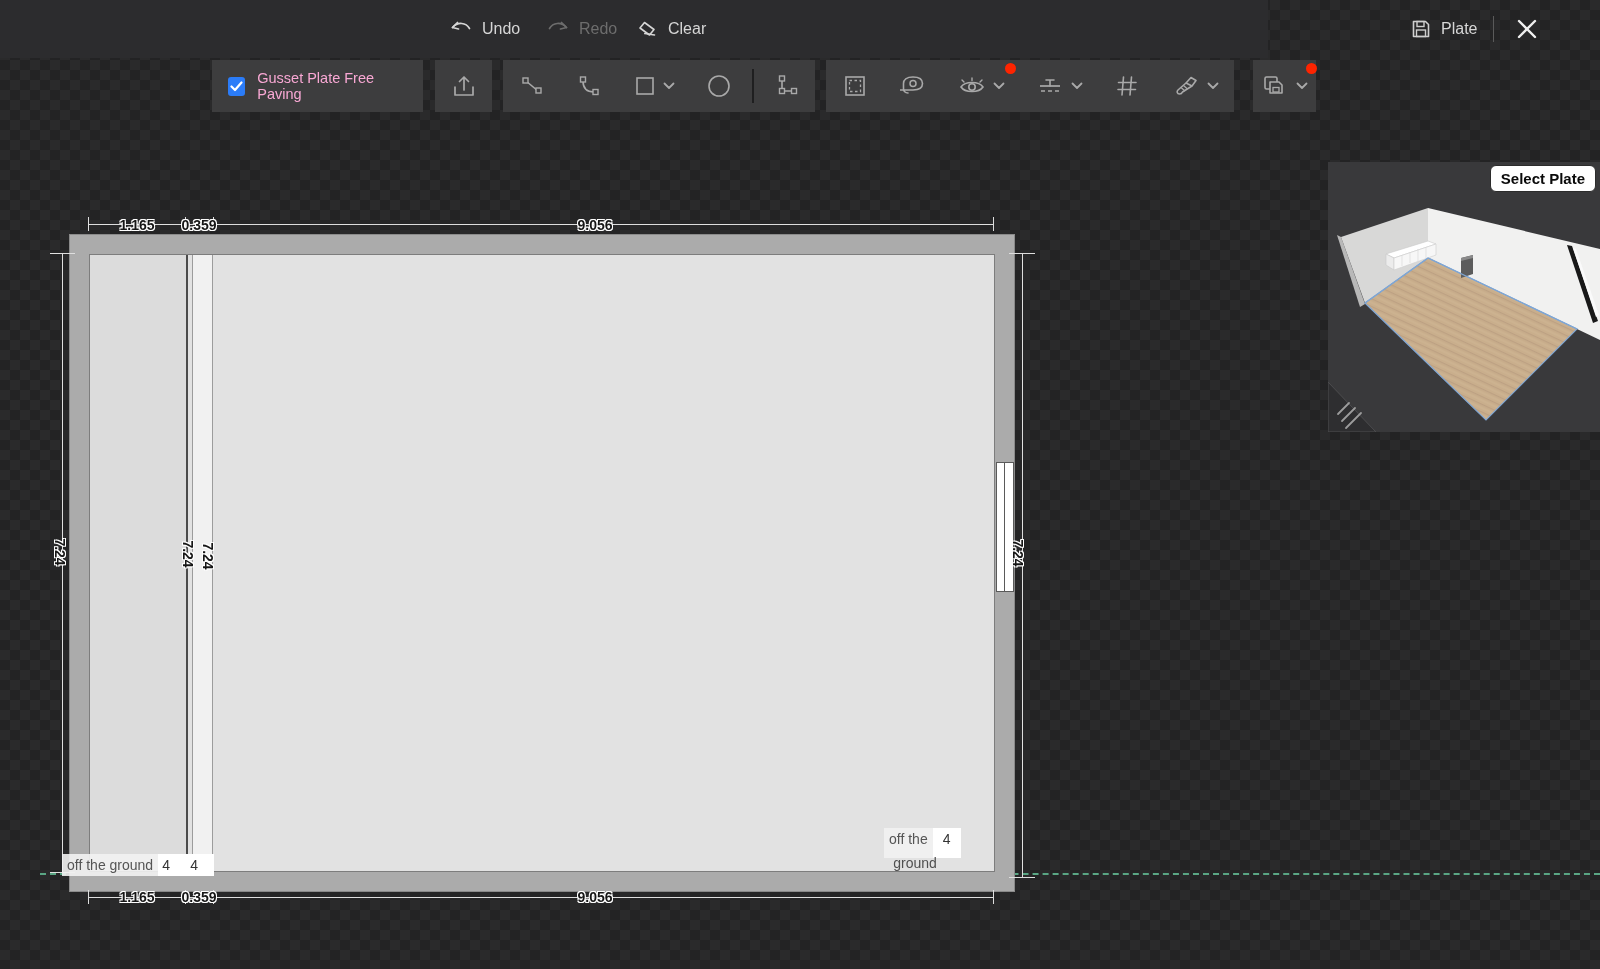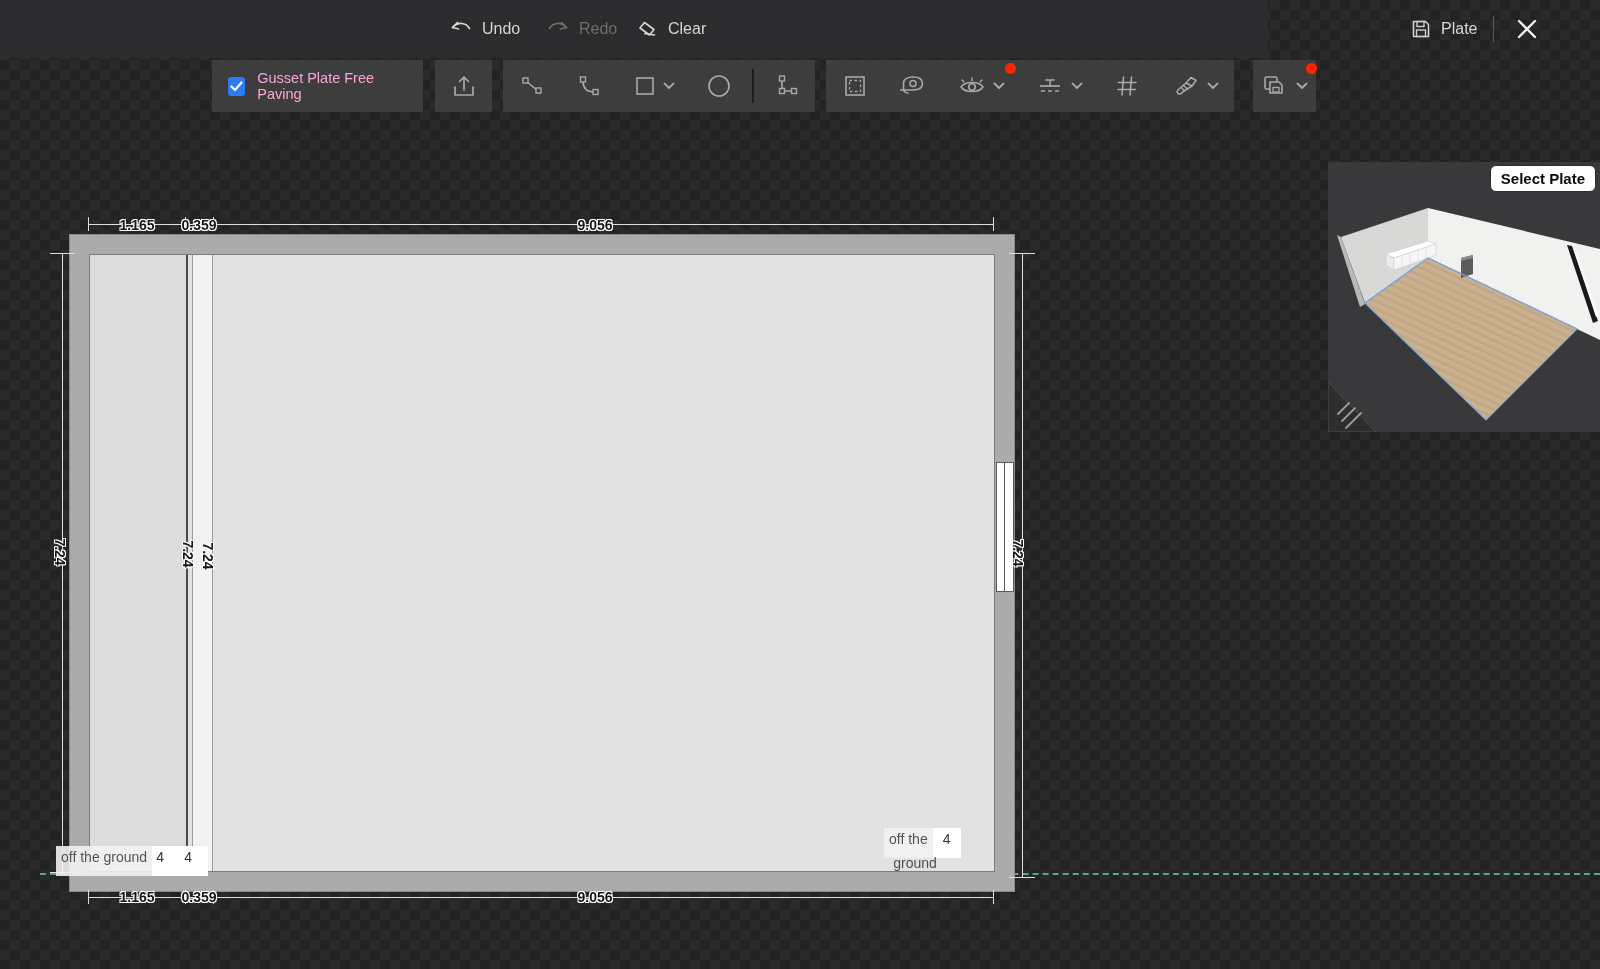--- a/index.html
+++ b/index.html
@@ -255,21 +255,21 @@
 <div class="dim-label vert" style="left:60px; top:552px;">7.24</div>
 
 <div class="dim-label vert" style="left:188px; top:554px;">7.24</div>
 <div class="dim-label vert" style="left:208px; top:556px;">7.24</div>
 
 <div class="dim-vline" style="left:1022px; top:254px; height:624px;"></div>
 <div class="tick-h" style="left:1009px; top:253px; width:26px;"></div>
 <div class="tick-h" style="left:1009px; top:877px; width:26px;"></div>
 <div class="dim-label vert" style="left:1018px; top:553px;">7.24</div>
 
-<div class="og" style="left:56px; top:846px;">
+<div class="og" style="left:62px; top:846px;align-items:flex-end;">
   <span class="lab">off the ground</span>
   <span class="val">4</span>
   <span class="val">4</span>
 </div>
 <div class="og" style="left:884px; top:828px;">
   <span class="lab">off the</span>
   <span class="val" style="text-align:center;">4</span>
 </div>
 <div class="og-ground" style="left:884px; top:855px; width:62px;">ground</div>
 

